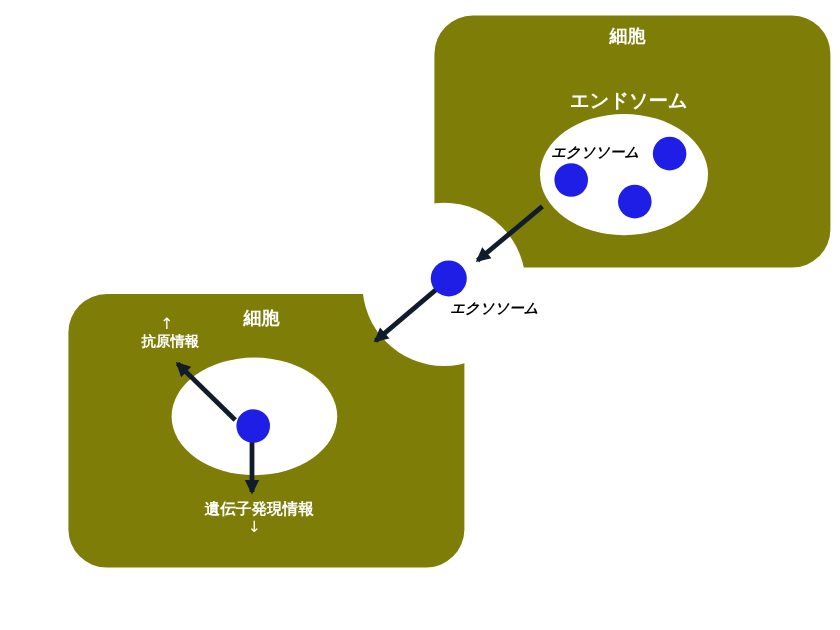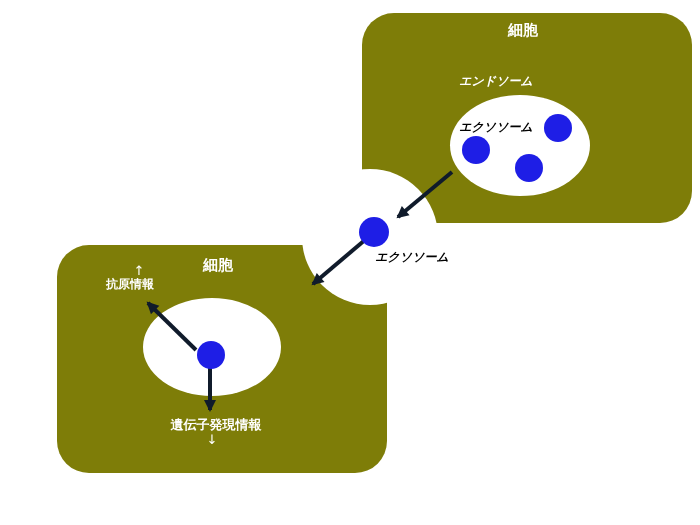--- a/index.html
+++ b/index.html
@@ -68,26 +68,26 @@
     transform: translateX(-50%);
     white-space: nowrap;
     font-weight: 700;
     z-index: 8;
     line-height: 1.1;
   }
   .lbl-white { color: var(--label-white, #ffffff); }
   .lbl-black { color: var(--label-black, #000000); font-style: italic; }
 
   .lbl-donor-cell     { left: 523px; top: 22px;  font-size: 15px; }
-  .lbl-endosome       { left: 496px; top: 75px;  font-size: 12px; font-style: italic; }
+  .lbl-endosome       { left: 524px; top: 75px;  font-size: 16px; }
   .lbl-endo-exosome   { left: 496px; top: 121px; font-size: 12px; }
   .lbl-free-exosome   { left: 412px; top: 251px; font-size: 12px; }
   .lbl-recipient-cell { left: 218px; top: 257px; font-size: 15px; }
   .lbl-antigen-up     { left: 139px; top: 264px; font-size: 13px; font-weight: 400; }
-  .lbl-antigen        { left: 130px; top: 278px; font-size: 12px; }
+  .lbl-antigen        { left: 142px; top: 278px; font-size: 12px; }
   .lbl-gene           { left: 216px; top: 418px; font-size: 13px; text-align: right; }
   .lbl-gene-down      { left: 212px; top: 433px; font-size: 13px; font-weight: 400; }
 </style>
 </head>
 <body>
 
 <div class="canvas">
 
   <div class="cell cell-donor"></div>
   <div class="cell cell-recipient"></div>

